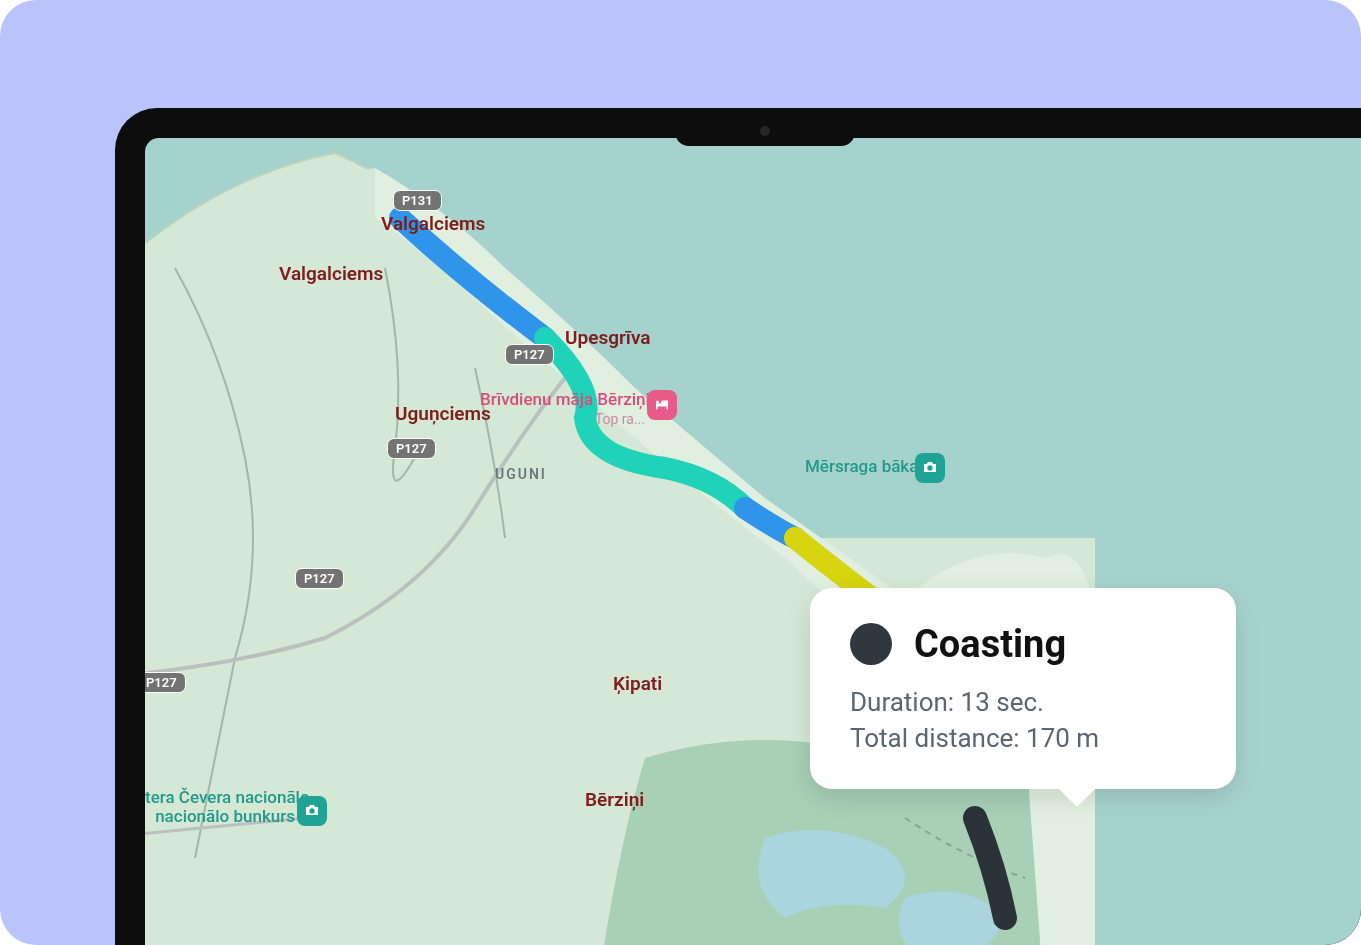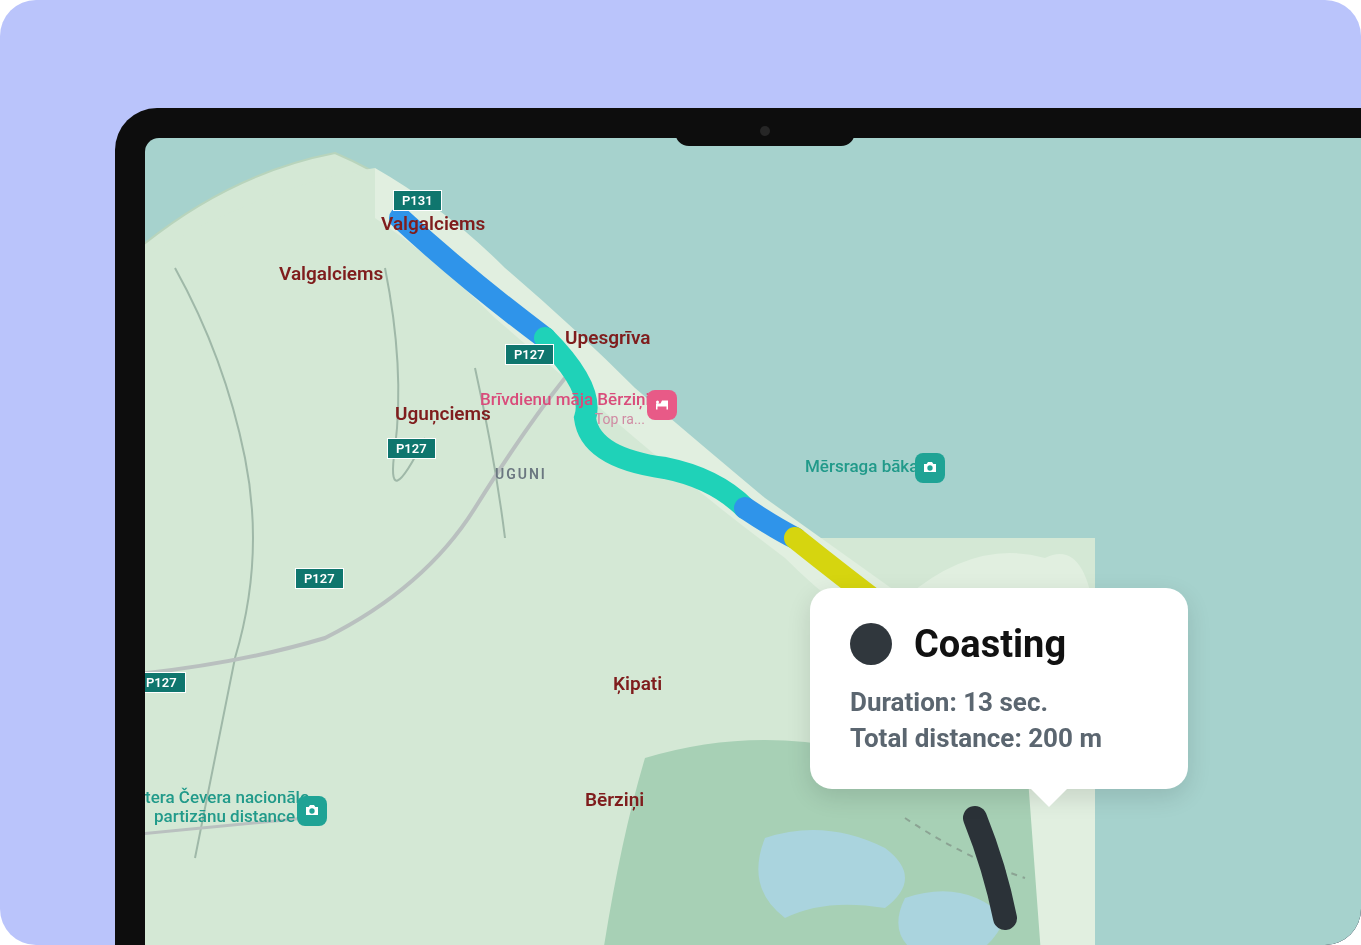--- a/index.html
+++ b/index.html
@@ -68,26 +68,26 @@
     color: #7f1d1d;
     white-space: nowrap;
   }
   .land-label.small { font-size: 14px; letter-spacing: 2px; color: #6b7780; font-weight: 600; }
   .poi-label { position: absolute; font-size: 17px; font-weight: 500; color: #219a8a; text-align: right; white-space: nowrap; line-height: 1.1; }
   .poi-label.pink { color: #d94c7b; }
   .poi-sub { font-size: 14px; color: #d08aa3; font-weight: 400; }
 
   .road-shield {
     position: absolute;
-    background: #0f766e;
+    background: #737373;
     color: #fff;
     font-size: 13px;
     font-weight: 600;
     padding: 2px 8px;
-    border-radius: 0;
+    border-radius: 7px;
     border: 1px solid #fff;
   }
 
   .poi-icon {
     position: absolute;
     width: 30px; height: 30px;
     border-radius: 8px;
     display: flex;
     align-items: center;
     justify-content: center;
@@ -95,39 +95,39 @@
     font-size: 16px;
   }
   .poi-icon.teal { background: #1fa395; }
   .poi-icon.pink { background: #e85a87; }
 
   
   .popup {
     position: absolute;
     left: 665px;
     top: 450px;
-    width: 378px;
+    width: 426px;
     background: #fff;
     border-radius: 22px;
     padding: 34px 40px 32px 40px;
     box-shadow: 0 8px 24px rgba(0,0,0,0.12);
   }
   .popup-tail {
     position: absolute;
     bottom: -18px;
     left: 58%;
     width: 0; height: 0;
     border-left: 20px solid transparent;
     border-right: 20px solid transparent;
     border-top: 20px solid #fff;
   }
   .popup-header { display: flex; align-items: center; gap: 22px; margin-bottom: 18px; }
   .popup-dot { width: 42px; height: 42px; border-radius: 50%; background: #30373d; flex-shrink: 0; }
   .popup-title { font-size: 38px; font-weight: 700; color: #111; }
-  .popup-line { font-size: 26px; color: #5b6670; font-weight: 700; line-height: 1.4; }
+  .popup-line { font-size: 26px; color: #5b6670; font-weight: 400; line-height: 1.4; }
 </style>
 </head>
 <body>
 
 <div class="stage">
   <div class="laptop">
     <div class="notch"></div>
     <div class="camera"></div>
 
     <div class="screen">
@@ -203,33 +203,33 @@
 
       <div class="poi-label" style="left:660px; top:319px;">Mērsraga bāka</div>
       <div class="poi-icon teal" style="left:770px; top:315px;">
         <svg width="16" height="16" viewBox="0 0 24 24" fill="#fff">
             <path d="M9 3l-2 3H3v12h18V6h-4l-2-3H9zm3 5a4 4 0 1 1 0 8 4 4 0 0 1 0-8z"></path>
           </svg>
       </div>
 
       <div class="poi-label" style="left:0px; top:650px; text-align:right; width:150px;">
         <span>tera Čevera nacionālo</span><br>
-        <span>partizānu distance</span>
+        <span>nacionālo bunkurs</span>
       </div>
       <div class="poi-icon teal" style="left:152px; top:658px;">
         <svg width="16" height="16" viewBox="0 0 24 24" fill="#fff">
             <path d="M9 3l-2 3H3v12h18V6h-4l-2-3H9zm3 5a4 4 0 1 1 0 8 4 4 0 0 1 0-8z"></path>
           </svg>
       </div>
 
       <div class="popup">
         <div class="popup-header">
           <div class="popup-dot"></div>
           <div class="popup-title">Coasting</div>
         </div>
         <div class="popup-line">Duration: 13 sec.</div>
-        <div class="popup-line">Total distance: 200 m</div>
+        <div class="popup-line">Total distance: 170 m</div>
         <div class="popup-tail"></div>
       </div>
 
     </div>
   </div>
 </div>
 
 </body></html>

